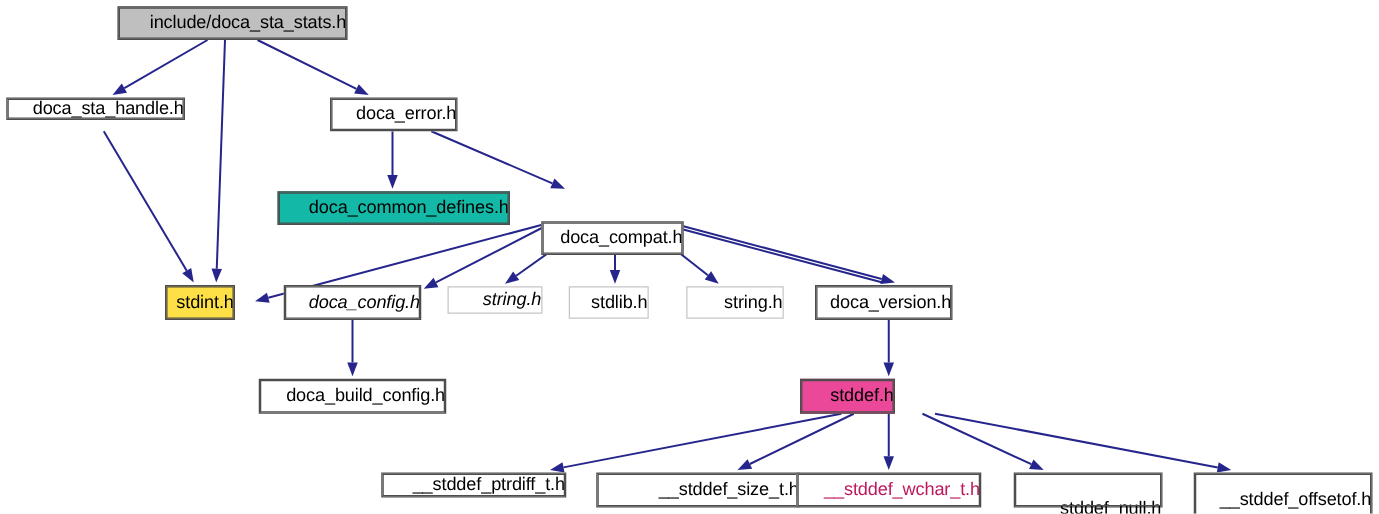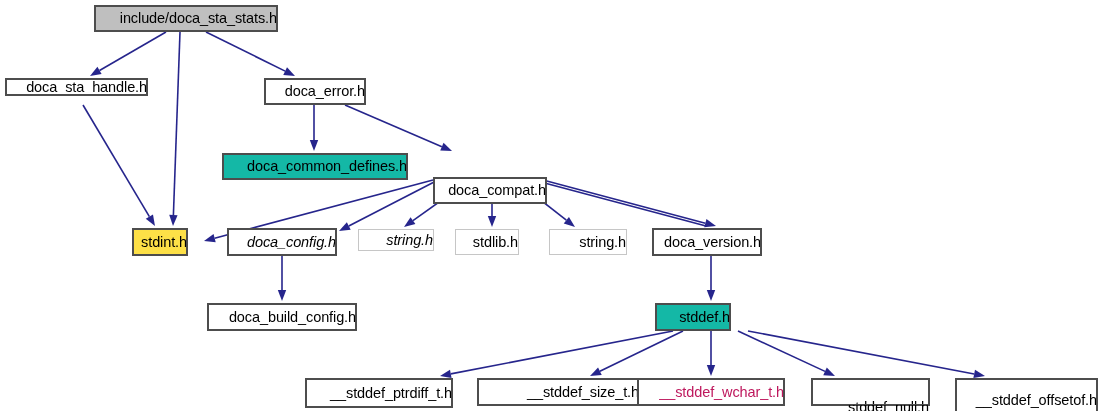--- a/index.html
+++ b/index.html
@@ -139,24 +139,24 @@
     </div>
     <div class="node sys" style="left: 549px; top: 229px; width: 78px; height: 26px; border-color: rgb(198, 198, 198); background: rgb(255, 255, 255);">
       <span class="node-label" style="color: rgb(0, 0, 0);">string.h</span>
     </div>
     <div class="node" style="left: 652px; top: 228px; width: 110px; height: 28px; border-color: rgb(77, 77, 77); outline-color: rgb(77, 77, 77); background: rgb(255, 255, 255);">
       <span class="node-label" style="color: rgb(0, 0, 0);">doca_version.h</span>
     </div>
     <div class="node" style="left: 207px; top: 303px; width: 150px; height: 28px; border-color: rgb(77, 77, 77); outline-color: rgb(77, 77, 77); background: rgb(255, 255, 255);">
       <span class="node-label" style="color: rgb(0, 0, 0);">doca_build_config.h</span>
     </div>
-    <div class="node" style="left: 655px; top: 303px; width: 76px; height: 28px; border-color: rgb(77, 77, 77); outline-color: rgb(77, 77, 77); background: #14b8a6;">
+    <div class="node" style="left: 640px; top: 303px; width: 76px; height: 28px; border-color: rgb(77, 77, 77); outline-color: rgb(77, 77, 77); background: #ec4899;">
       <span class="node-label" style="color: rgb(0, 0, 0);">stddef.h</span>
     </div>
-    <div class="node" style="left: 305px; top: 378px; width: 148px; height: 30px; border-color: rgb(77, 77, 77); outline-color: rgb(77, 77, 77); background: rgb(255, 255, 255);">
+    <div class="node" style="left: 305px; top: 378px; width: 148px; height: 20px; border-color: rgb(77, 77, 77); outline-color: rgb(77, 77, 77); background: rgb(255, 255, 255);">
       <span class="node-label" style="color: rgb(0, 0, 0);">__stddef_ptrdiff_t.h</span>
     </div>
     <div class="node" style="left: 477px; top: 378px; width: 163px; height: 28px; border-color: rgb(77, 77, 77); outline-color: rgb(77, 77, 77); background: rgb(255, 255, 255);">
       <span class="node-label" style="color: rgb(0, 0, 0);">__stddef_size_t.h</span>
     </div>
     <div class="node" style="left: 637px; top: 378px; width: 148px; height: 28px; border-color: rgb(77, 77, 77); outline-color: rgb(77, 77, 77); background: rgb(255, 255, 255);">
       <span class="node-label" style="color: #be185d;">__stddef_wchar_t.h</span>
     </div>
     <div class="node" style="left: 811px; top: 378px; width: 119px; height: 28px; border-color: rgb(77, 77, 77); outline-color: rgb(77, 77, 77); background: rgb(255, 255, 255);">
       <span class="node-label" style="color: rgb(0, 0, 0); margin-top: 31px;">__stddef_null.h</span>

